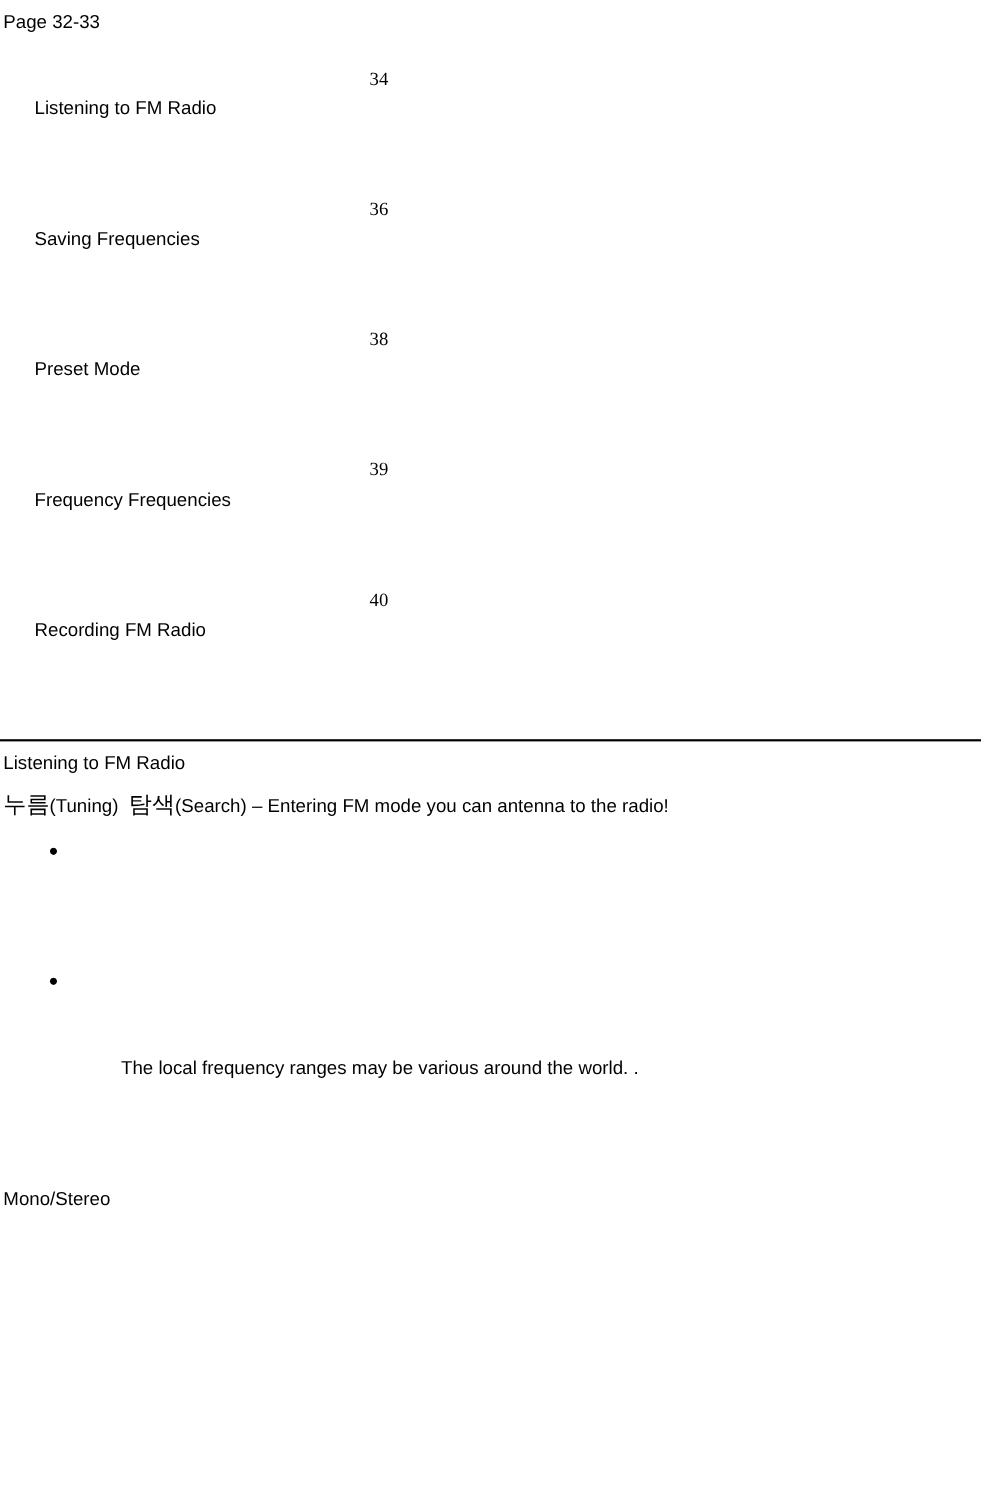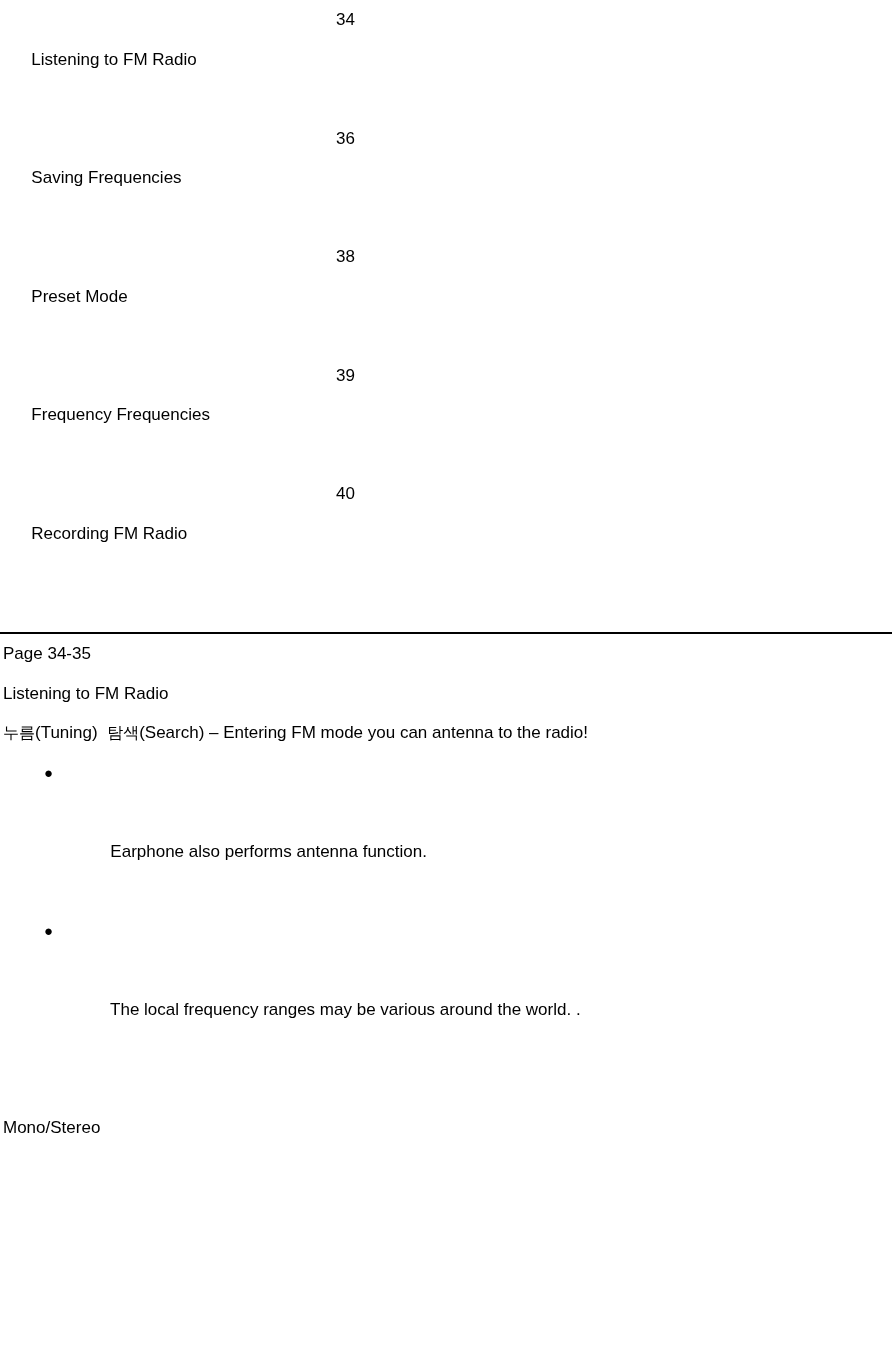--- a/index.html
+++ b/index.html
@@ -32,21 +32,22 @@
     font-size: 17px;
     line-height: 39.5px;
     padding-left: 3px;
     display: block;
     position: relative;
     white-space: pre;
   }
   .toc-entry .toc-num {
     position: absolute;
     left: 336px;
-    top: 0;
+    top: 12px;
+    font-family: Liberation Serif, serif;
   }
   .toc-entry.no-tab .toc-num {
     position: static;
     left: auto;
   }
   .section-rule {
     border: 0;
     border-top: 2px solid #000;
     margin: 0;
     width: 892px;
@@ -63,30 +64,31 @@
     white-space: pre;
   }
   .bullet-item .bullet-dot {
     position: absolute;
     left: 44px;
     top: 0;
     font-size: 15px;
     line-height: 39.5px;
   }
   .kr {
-    font-family: Liberation Sans, sans-serif;
-    font-size: 16px;
+    font-family: Liberation Mono, monospace;
+    font-size: 21px;
   }
 </style>
 </head>
 <body>
 
 <div class="page">
 
   <div>
+    <div class="doc-line">Page 32-33</div>
 
     <div class="toc-entry">
       <span>Listening to FM Radio</span><span class="toc-num">34</span>
     </div>
 
 
     <div class="toc-entry">
       <span>Saving Frequencies</span><span class="toc-num">36</span>
     </div>
 
@@ -101,29 +103,27 @@
     <div class="toc-entry">
       <span>Recording FM Radio</span><span class="toc-num">40</span>
     </div>
   </div>
 
   <div class="spacer-line"></div>
 
   <hr class="section-rule">
 
   <div>
-    <div class="doc-line">Page 34-35</div>
     <div class="doc-line">Listening to FM Radio</div>
 
     <div class="doc-line"><span class="kr">누름</span><span>(Tuning)</span><span>&nbsp; </span><span class="kr">탐색</span><span>(Search)</span><span> </span><span>– Entering FM mode you can antenna to the radio!</span></div>
 
 
     <div class="bullet-item">
       <span class="bullet-dot">●</span>
-      <span>Earphone also performs antenna function.</span>
     </div>
     <div class="bullet-item">
       <span class="bullet-dot">●</span>
       <span>The local frequency ranges may be various around the world. .</span>
     </div>
 
     <div class="spacer-line"></div>
 
     <div class="doc-line">Mono/Stereo</div>
 

